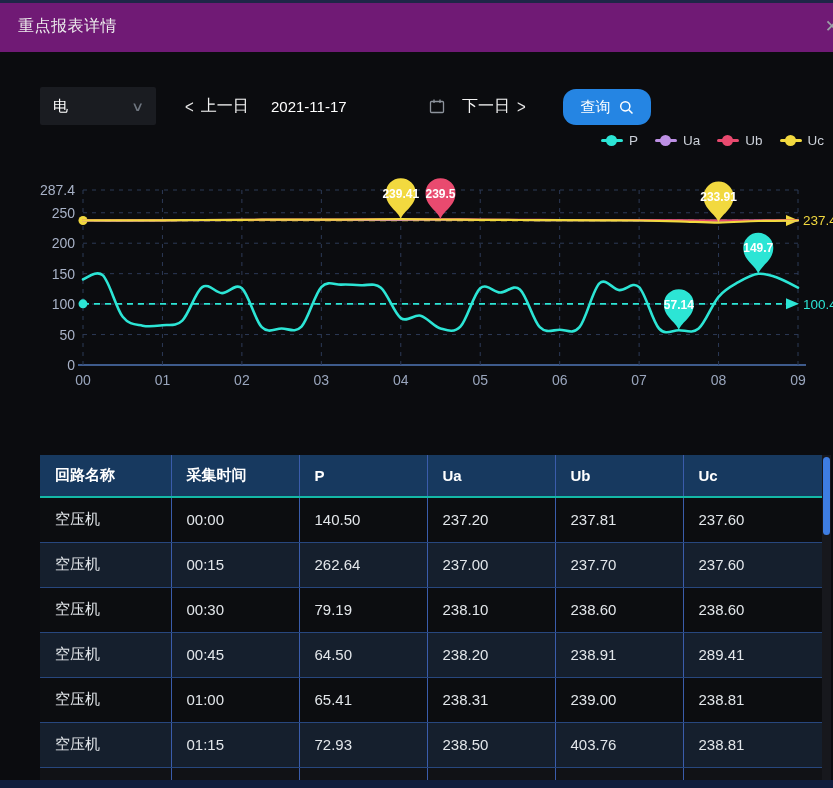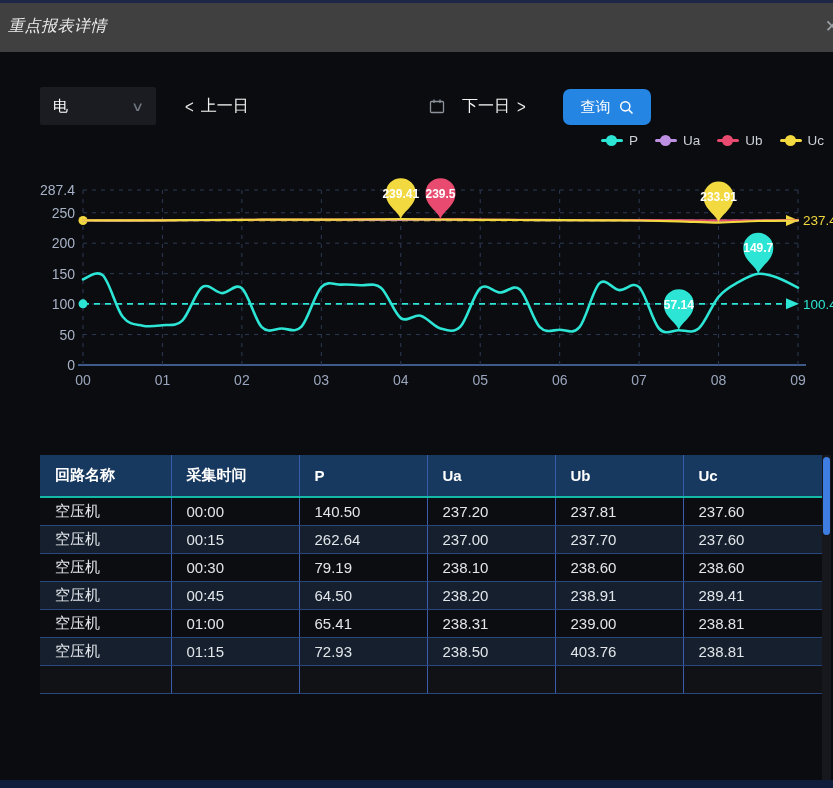--- a/index.html
+++ b/index.html
@@ -6,22 +6,22 @@
   body{
     width:833px;height:788px;position:relative;overflow:hidden;
     background:#0b0c0f;
     font-family:"Liberation Sans","DejaVu Sans",sans-serif;
     -webkit-font-smoothing:antialiased;
   }
   body::before{content:"";position:absolute;top:0;left:0;right:0;height:3px;background:#1e2647;z-index:40;}
   body::after{content:"";position:absolute;bottom:0;left:0;right:0;height:8px;background:#101e3c;z-index:40;}
 
   .titlebar{
-    position:absolute;top:0;left:0;right:0;height:52px;background:#404040;
-    display:flex;align-items:center;padding-left:8px;box-sizing:border-box;z-index:5;font-style:italic;
+    position:absolute;top:0;left:0;right:0;height:52px;background:#701a75;
+    display:flex;align-items:center;padding-left:18px;box-sizing:border-box;z-index:5;
   }
   .titlebar .title{font-size:16px;color:#ececec;letter-spacing:.5px;}
   .titlebar .close{position:absolute;right:-6px;top:16px;font-size:17px;color:#9aa0a6;cursor:pointer;}
 
   .content{position:absolute;top:52px;left:0;right:0;bottom:0;background:#0b0c0f;}
 
   
   .select{
     position:absolute;left:40px;top:35px;width:116px;height:38px;background:#1a1c21;
     border-radius:2px;display:flex;align-items:center;justify-content:space-between;
@@ -30,39 +30,39 @@
   .select .val{color:#fff;font-size:15px;}
   .select .chev{color:#6f7680;font-size:13px;transform:scaleX(1.4);}
   .navbtn{position:absolute;top:35px;height:38px;display:flex;align-items:center;gap:7px;color:#f2f2f2;font-size:16px;cursor:pointer;}
   .navbtn .arrow{font-size:15px;color:#e8e8e8;transform:scaleY(1.25);}
   .prev{left:185px;}
   .next{left:462px;}
   .dateval{position:absolute;left:271px;top:35px;height:38px;display:flex;align-items:center;color:#fff;font-size:15px;cursor:pointer;}
   .calicon{position:absolute;left:429px;top:46px;cursor:pointer;}
   .query{
     position:absolute;left:563px;top:37px;width:88px;height:36px;background:#2585e3;border:none;
-    border-radius:7px;color:#fff;font-size:15px;display:flex;align-items:center;justify-content:center;
+    border-radius:13px;color:#fff;font-size:15px;display:flex;align-items:center;justify-content:center;
     gap:8px;cursor:pointer;font-family:inherit;
   }
 
   
   .legend{position:absolute;top:81px;right:9px;display:flex;align-items:center;gap:17px;}
   .legend .item{display:flex;align-items:center;gap:6px;cursor:pointer;}
   .legend .lmark{position:relative;width:22px;height:2.5px;border-radius:2px;}
   .legend .lmark i{position:absolute;left:5px;top:-4.5px;width:11px;height:11px;border-radius:50%;display:block;}
   .legend .lname{color:#ccd1d9;font-size:13.5px;}
 
   #chart{position:absolute;left:0;top:103px;}
 
   
   .table-wrap{position:absolute;left:40px;top:403px;width:782px;height:325px;overflow:hidden;}
   table{border-collapse:collapse;table-layout:fixed;width:782px;}
   th,td{box-sizing:border-box;padding:0 0 0 15px;text-align:left;overflow:hidden;white-space:nowrap;}
   thead th{height:42px;background:#17395f;color:#fff;font-size:15px;font-weight:bold;border-bottom:2px solid #14b8a6;}
-  tbody td{height:28px;color:#e2e6ea;font-size:15px;font-weight:normal;border-bottom:1px solid #27477e;}
+  tbody td{height:45px;color:#e2e6ea;font-size:15px;font-weight:normal;border-bottom:1px solid #27477e;}
   th + th, td + td{border-left:1px solid #3a5cab;margin-top:48px;}
   tbody tr:nth-child(odd){background:#0c0d10;}
   tbody tr:nth-child(even){background:#151f2d;}
   tbody tr.stub{background:#111216;}
   .vscroll{position:absolute;left:822px;top:403px;width:9px;height:325px;background:#17181d;z-index:30;}
   .vscroll .thumb{position:absolute;top:2px;left:1px;width:7px;height:78px;background:#3e7de2;border-radius:4px;}
 </style>
 </head>
 <body>
 
@@ -76,20 +76,21 @@
   <div class="select">
     <span class="val">电</span>
     <span class="chev">∨</span>
   </div>
 
   <span class="navbtn prev">
     <span class="arrow">&lt;</span>
     <span>上一日</span>
   </span>
 
+  <span class="dateval">2021-11-17</span>
 
   <span class="calicon">
     <svg width="16" height="16" viewBox="0 0 16 16">
       <rect x="1.5" y="3.5" width="13" height="11" rx="1" fill="none" stroke="#8d939c" stroke-width="1.3"></rect>
       <line x1="5" y1="1.5" x2="5" y2="5" stroke="#8d939c" stroke-width="1.3"></line>
       <line x1="11" y1="1.5" x2="11" y2="5" stroke="#8d939c" stroke-width="1.3"></line>
     </svg>
   </span>
 
   <span class="navbtn next">

